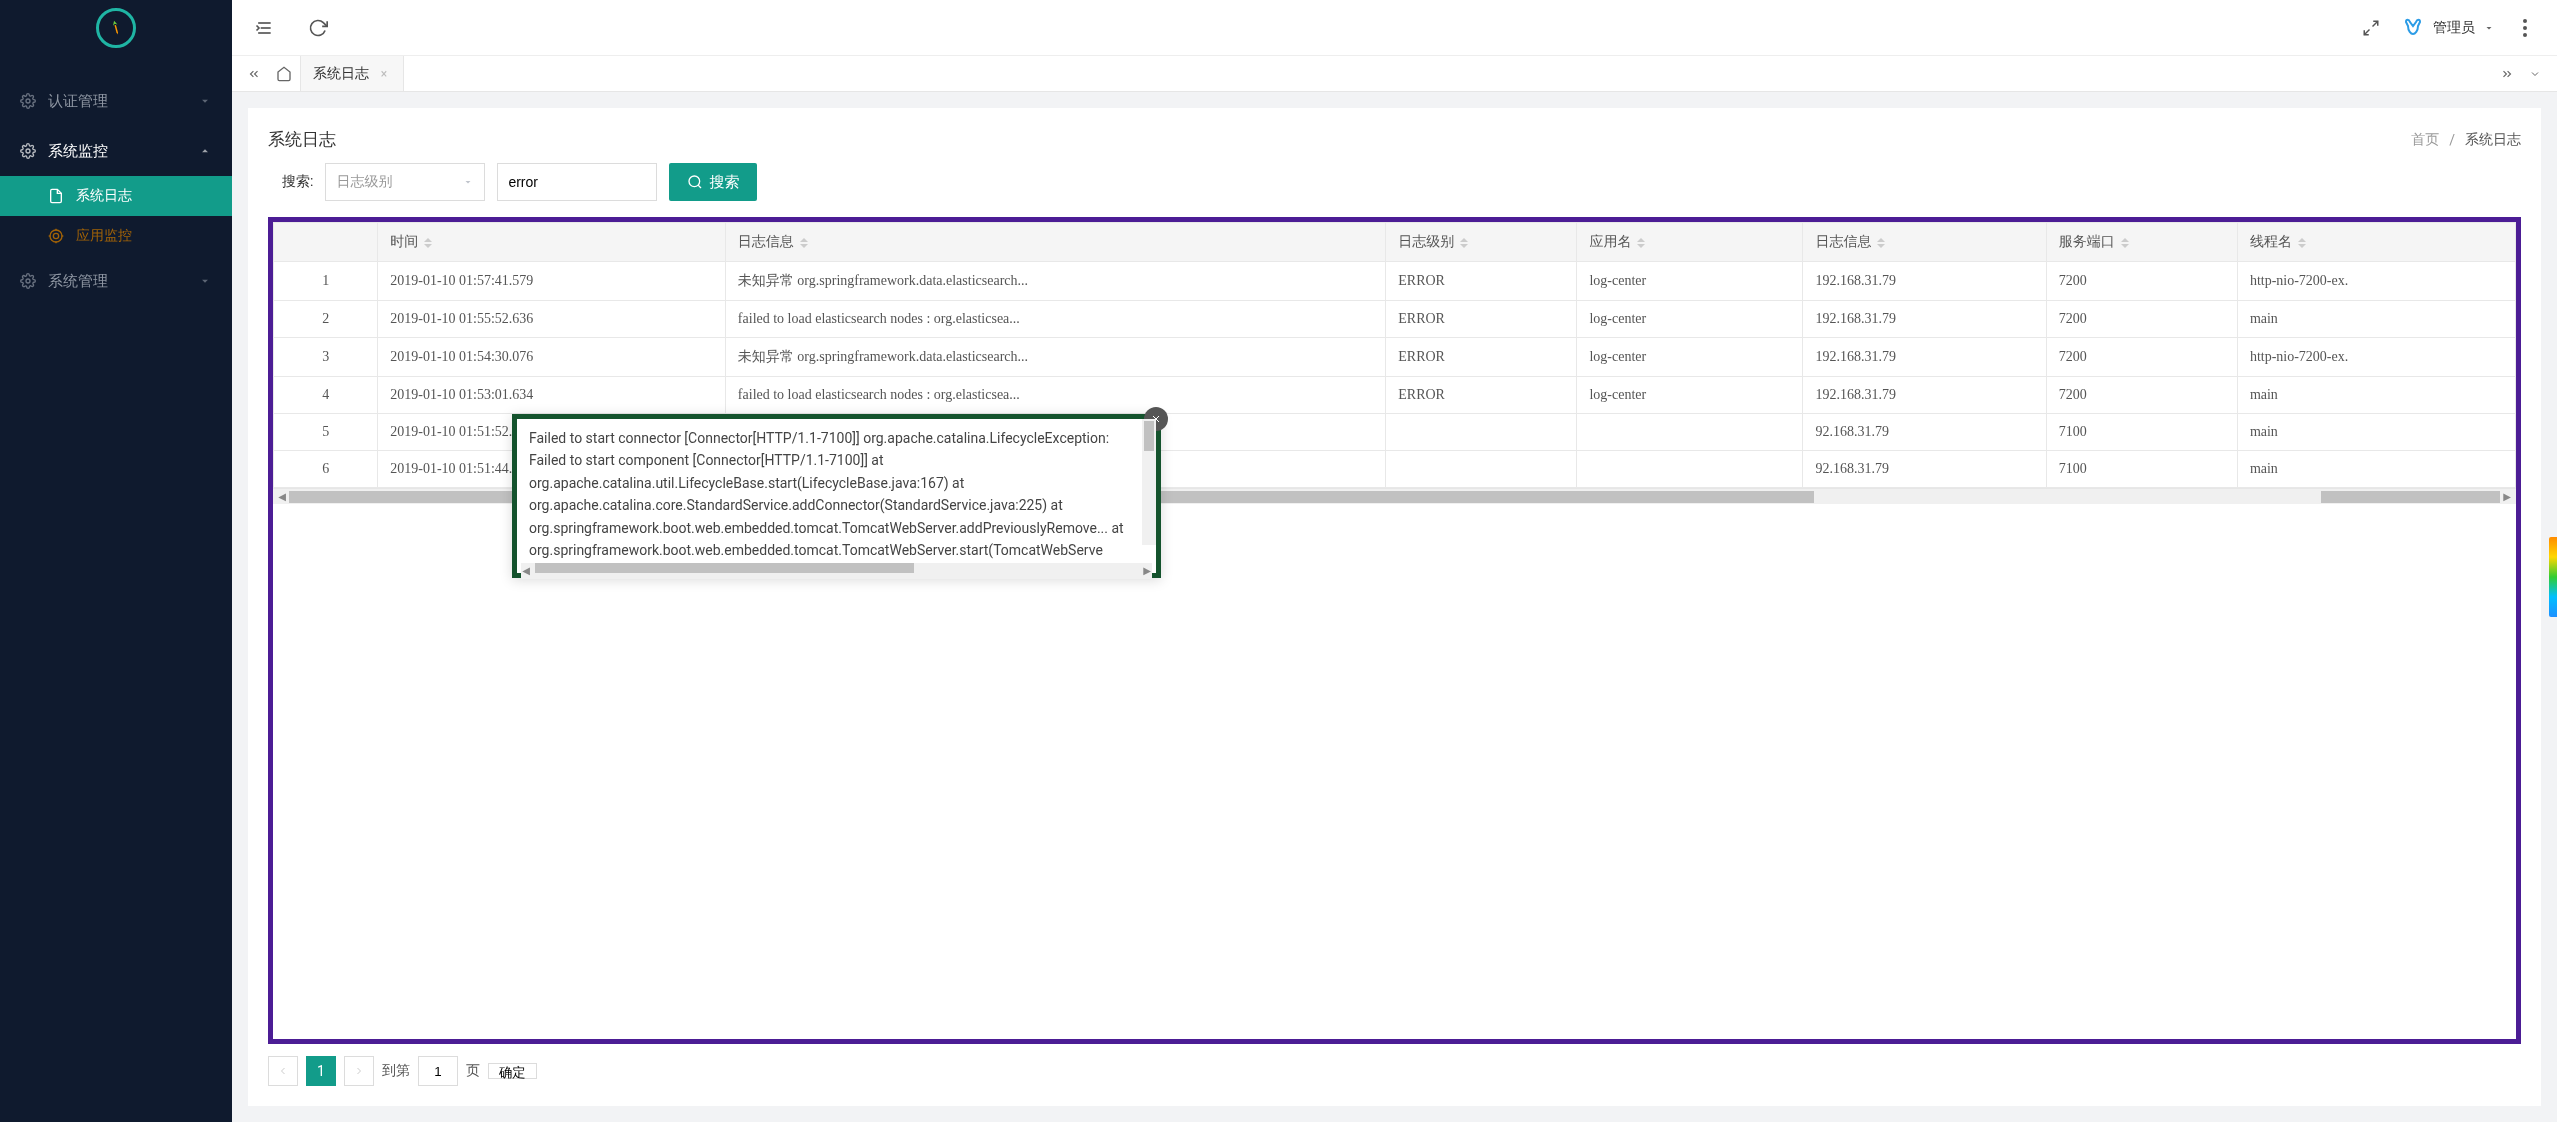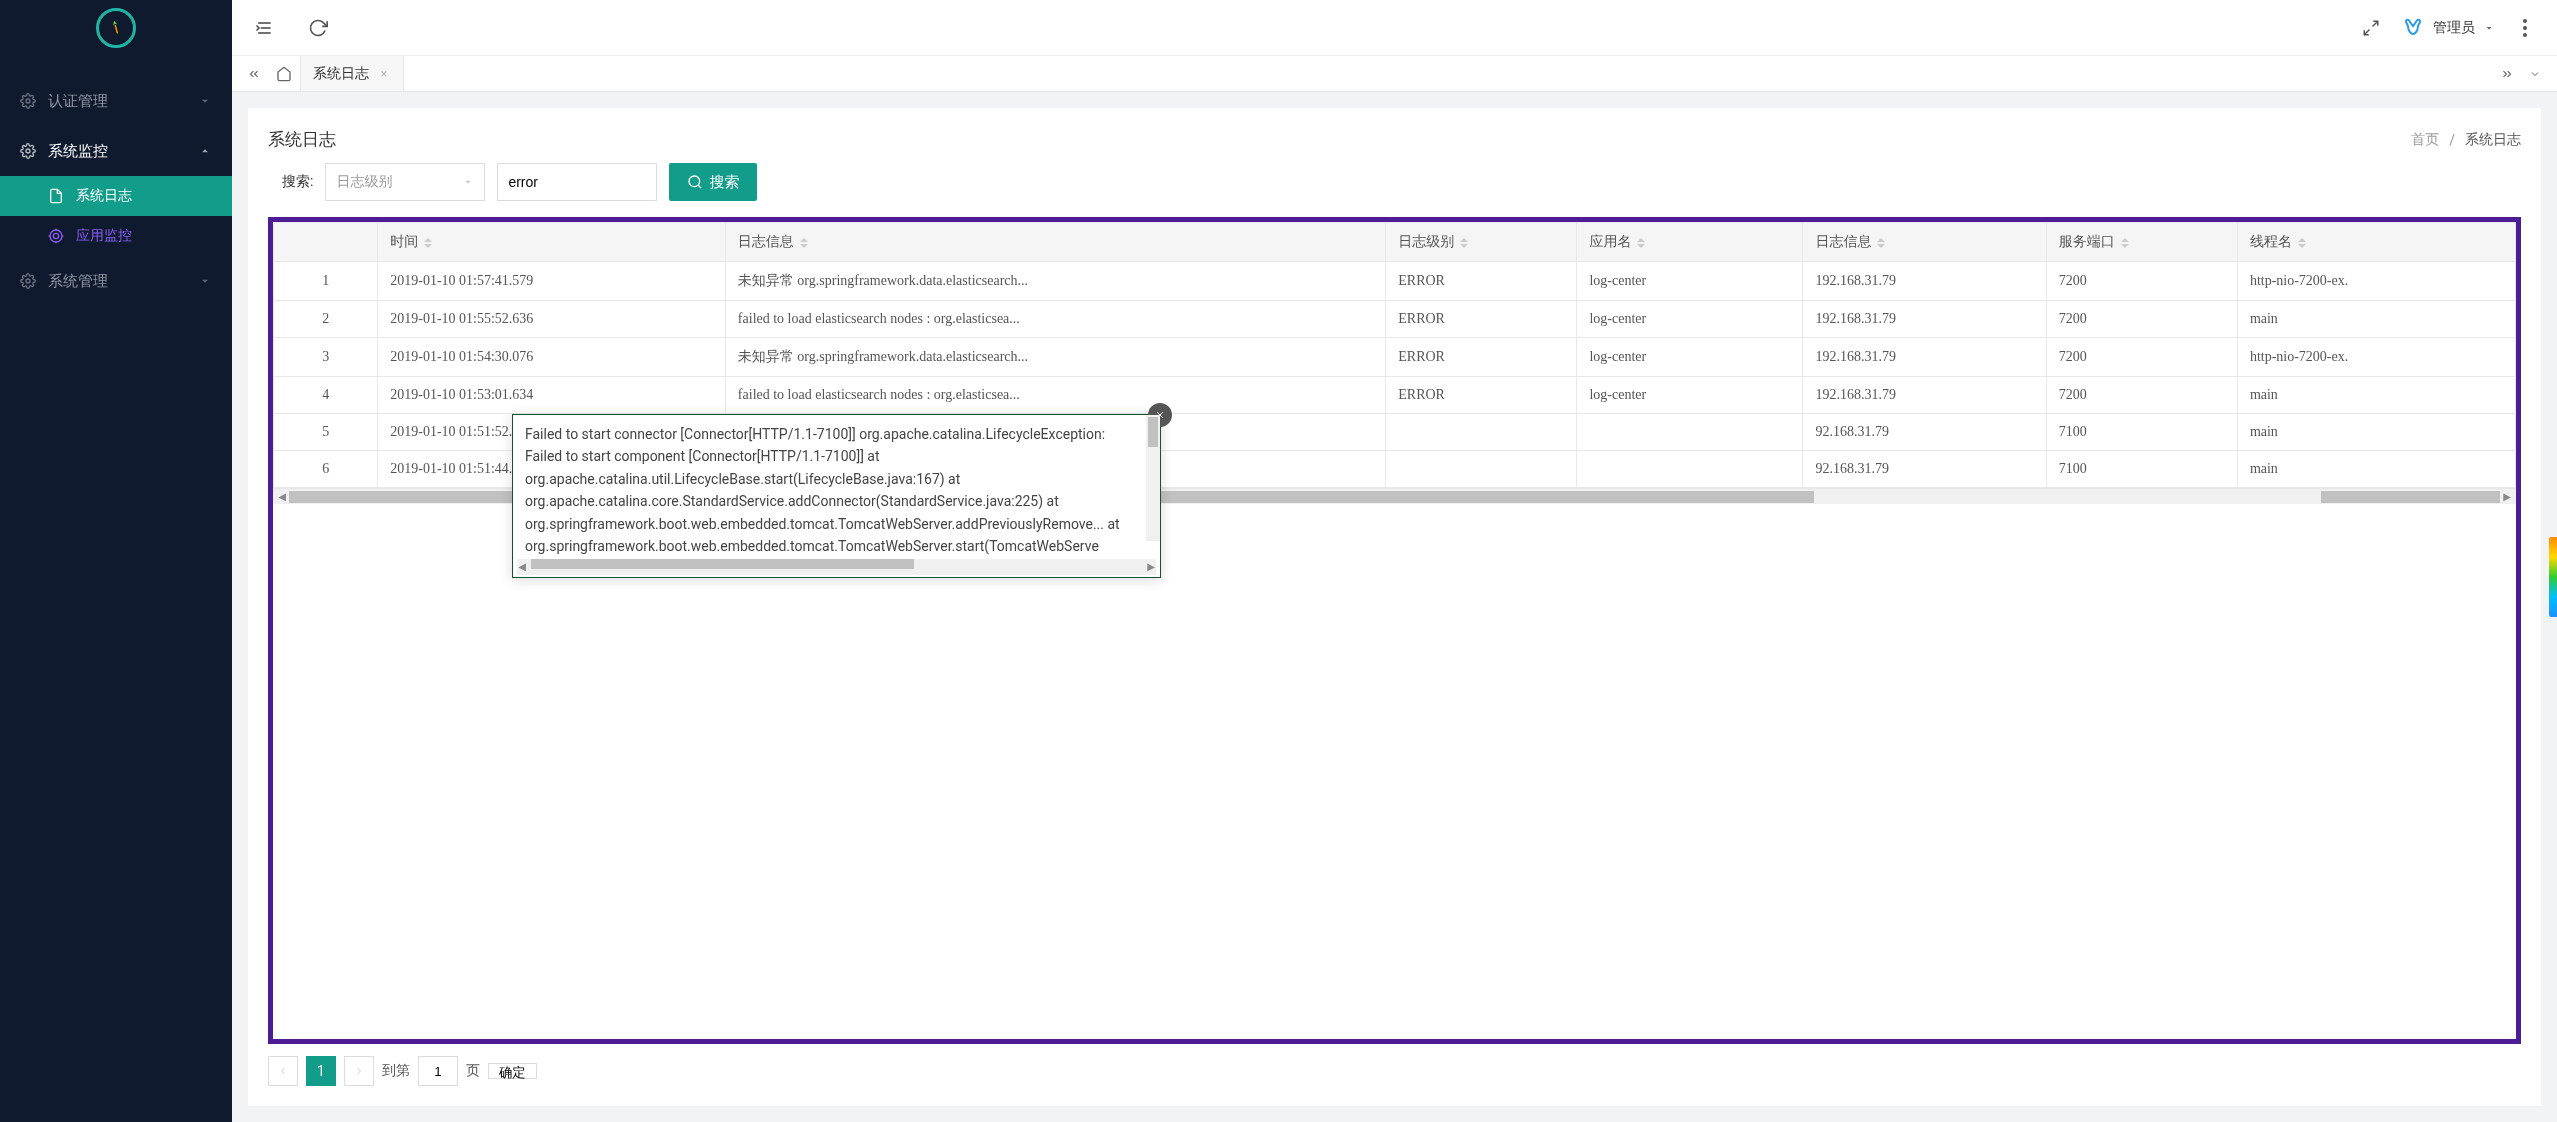--- a/index.html
+++ b/index.html
@@ -12,21 +12,21 @@
     .logo-circle { width: 40px; height: 40px; border-radius: 50%; border: 3px solid #1fb5a4; display: flex; align-items: center; justify-content: center; position: relative; }
     .rocket { width: 18px; height: 18px; transform: rotate(-15deg); }
     .nav-menu { flex: 1; padding-top: 20px; }
     .nav-item { display: flex; align-items: center; padding: 0 20px; height: 50px; color: #8f97a3; cursor: pointer; position: relative; }
     .nav-item.has-children { justify-content: space-between; }
     .nav-item-left { display: flex; align-items: center; gap: 12px; }
     .nav-item .nav-icon { width: 16px; height: 16px; opacity: 0.7; }
     .nav-item-text { font-size: 15px; }
     .nav-expand { width: 14px; height: 14px; opacity: 0.6; }
     .nav-sub { }
-    .nav-sub-item { display: flex; align-items: center; gap: 12px; padding: 0 20px 0 48px; height: 40px; color: #8b5cf6; cursor: pointer; font-size: 14px; }
+    .nav-sub-item { display: flex; align-items: center; gap: 12px; padding: 0 20px 0 48px; height: 40px; color: #a16207; cursor: pointer; font-size: 14px; }
     .nav-sub-item.active { background: #129c8a; color: #fff; }
     .nav-sub-item .nav-icon { width: 16px; height: 16px; }
     .nav-item.expanded { color: #fff; }
     
     
     .main { flex: 1; display: flex; flex-direction: column; background: #f2f3f5; min-width: 0; }
     .topbar { height: 56px; background: #fff; display: flex; align-items: center; justify-content: space-between; padding: 0 20px; border-bottom: 1px solid #eee; }
     .topbar-left { display: flex; align-items: center; gap: 30px; }
     .topbar-right { display: flex; align-items: center; gap: 18px; }
     .menu-toggle, .refresh-btn, .fullscreen-btn { width: 24px; height: 24px; cursor: pointer; color: #555; display: flex; align-items: center; justify-content: center; }
@@ -87,21 +87,21 @@
     
     
     .pagination { display: flex; align-items: center; gap: 8px; margin-top: 12px; color: #555; }
     .page-btn { width: 30px; height: 30px; border: 1px solid #dcdcdc; background: #fff; display: flex; align-items: center; justify-content: center; cursor: pointer; color: #888; }
     .page-btn.active { background: #129c8a; color: #fff; border-color: #129c8a; }
     .page-btn.disabled { color: #ccc; cursor: not-allowed; }
     .page-input { width: 40px; height: 30px; border: 1px solid #dcdcdc; text-align: center; outline: none; }
     .page-confirm { height: 16px; padding: 0 10px; border: 1px solid #dcdcdc; background: #fff; cursor: pointer; }
     
     
-    .tooltip-popup { position: absolute; background: #fff; border: 1px solid #14532d; box-shadow: 0 2px 12px rgba(0,0,0,0.15); z-index: 1000; }
+    .tooltip-popup { position: absolute; background: #fff; border: 5px solid #14532d; box-shadow: 0 2px 12px rgba(0,0,0,0.15); z-index: 1000; }
     .tooltip-close { position: absolute; top: -12px; right: -12px; width: 24px; height: 24px; background: #555; border-radius: 50%; color: #fff; display: flex; align-items: center; justify-content: center; cursor: pointer; font-size: 14px; }
     .tooltip-body { padding: 8px 12px 4px 12px; line-height: 1.6; color: #444; overflow: auto; position: relative; }
     .tooltip-scroll-v { position: absolute; right: 0; top: 0; width: 14px; height: calc(100% - 16px); background: #f0f0f0; }
     .tooltip-scroll-v-thumb { width: 10px; margin: 2px; background: #c1c1c1; height: 30px; }
     .tooltip-scroll-h { height: 16px; background: #f0f0f0; position: relative; margin: 0 4px 4px 4px; }
     .tooltip-scroll-h-thumb { height: 10px; margin: 2px 0; background: #c1c1c1; width: 60%; }
     .tooltip-scroll-btn { position: absolute; width: 14px; height: 14px; color: #888; font-size: 10px; display: flex; align-items: center; justify-content: center; }
     
     
     .color-strip { position: fixed; right: 0; top: 50%; transform: translateY(-30%); width: 8px; height: 80px; background: linear-gradient(180deg, #ff8c00, #ffd700, #32cd32, #00bfff, #1e90ff); cursor: pointer; border-radius: 2px 0 0 2px; }

